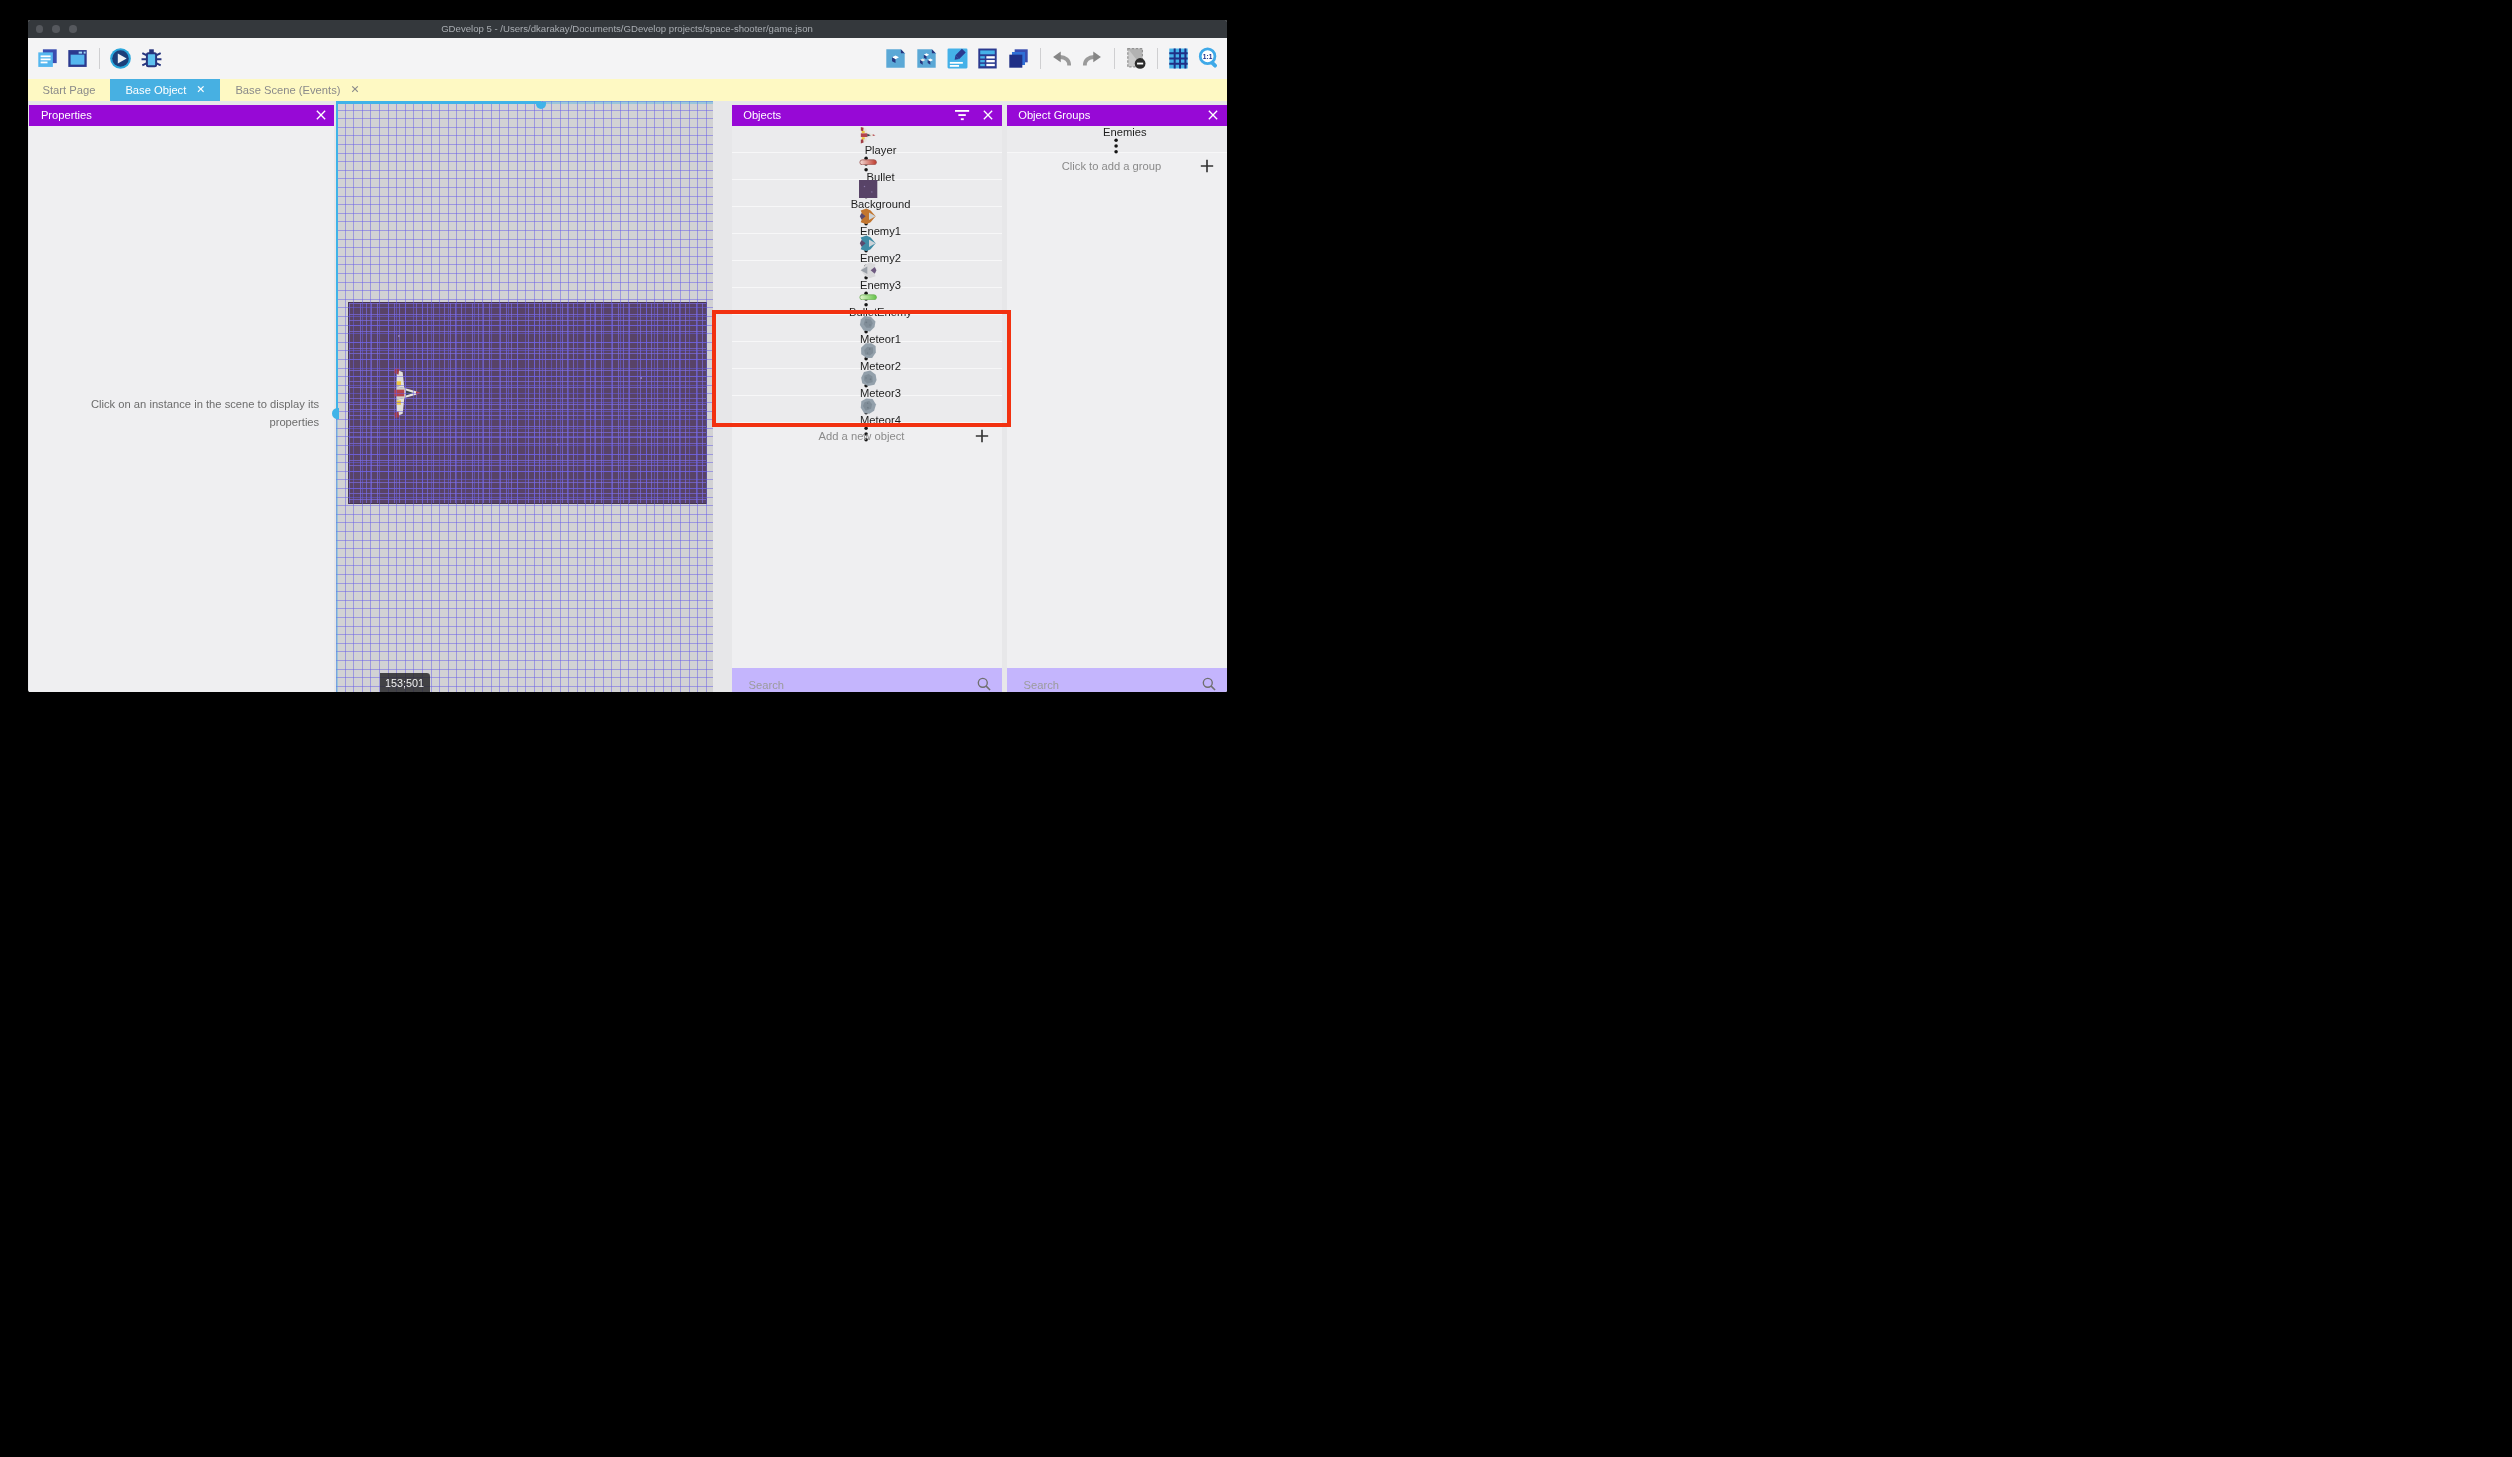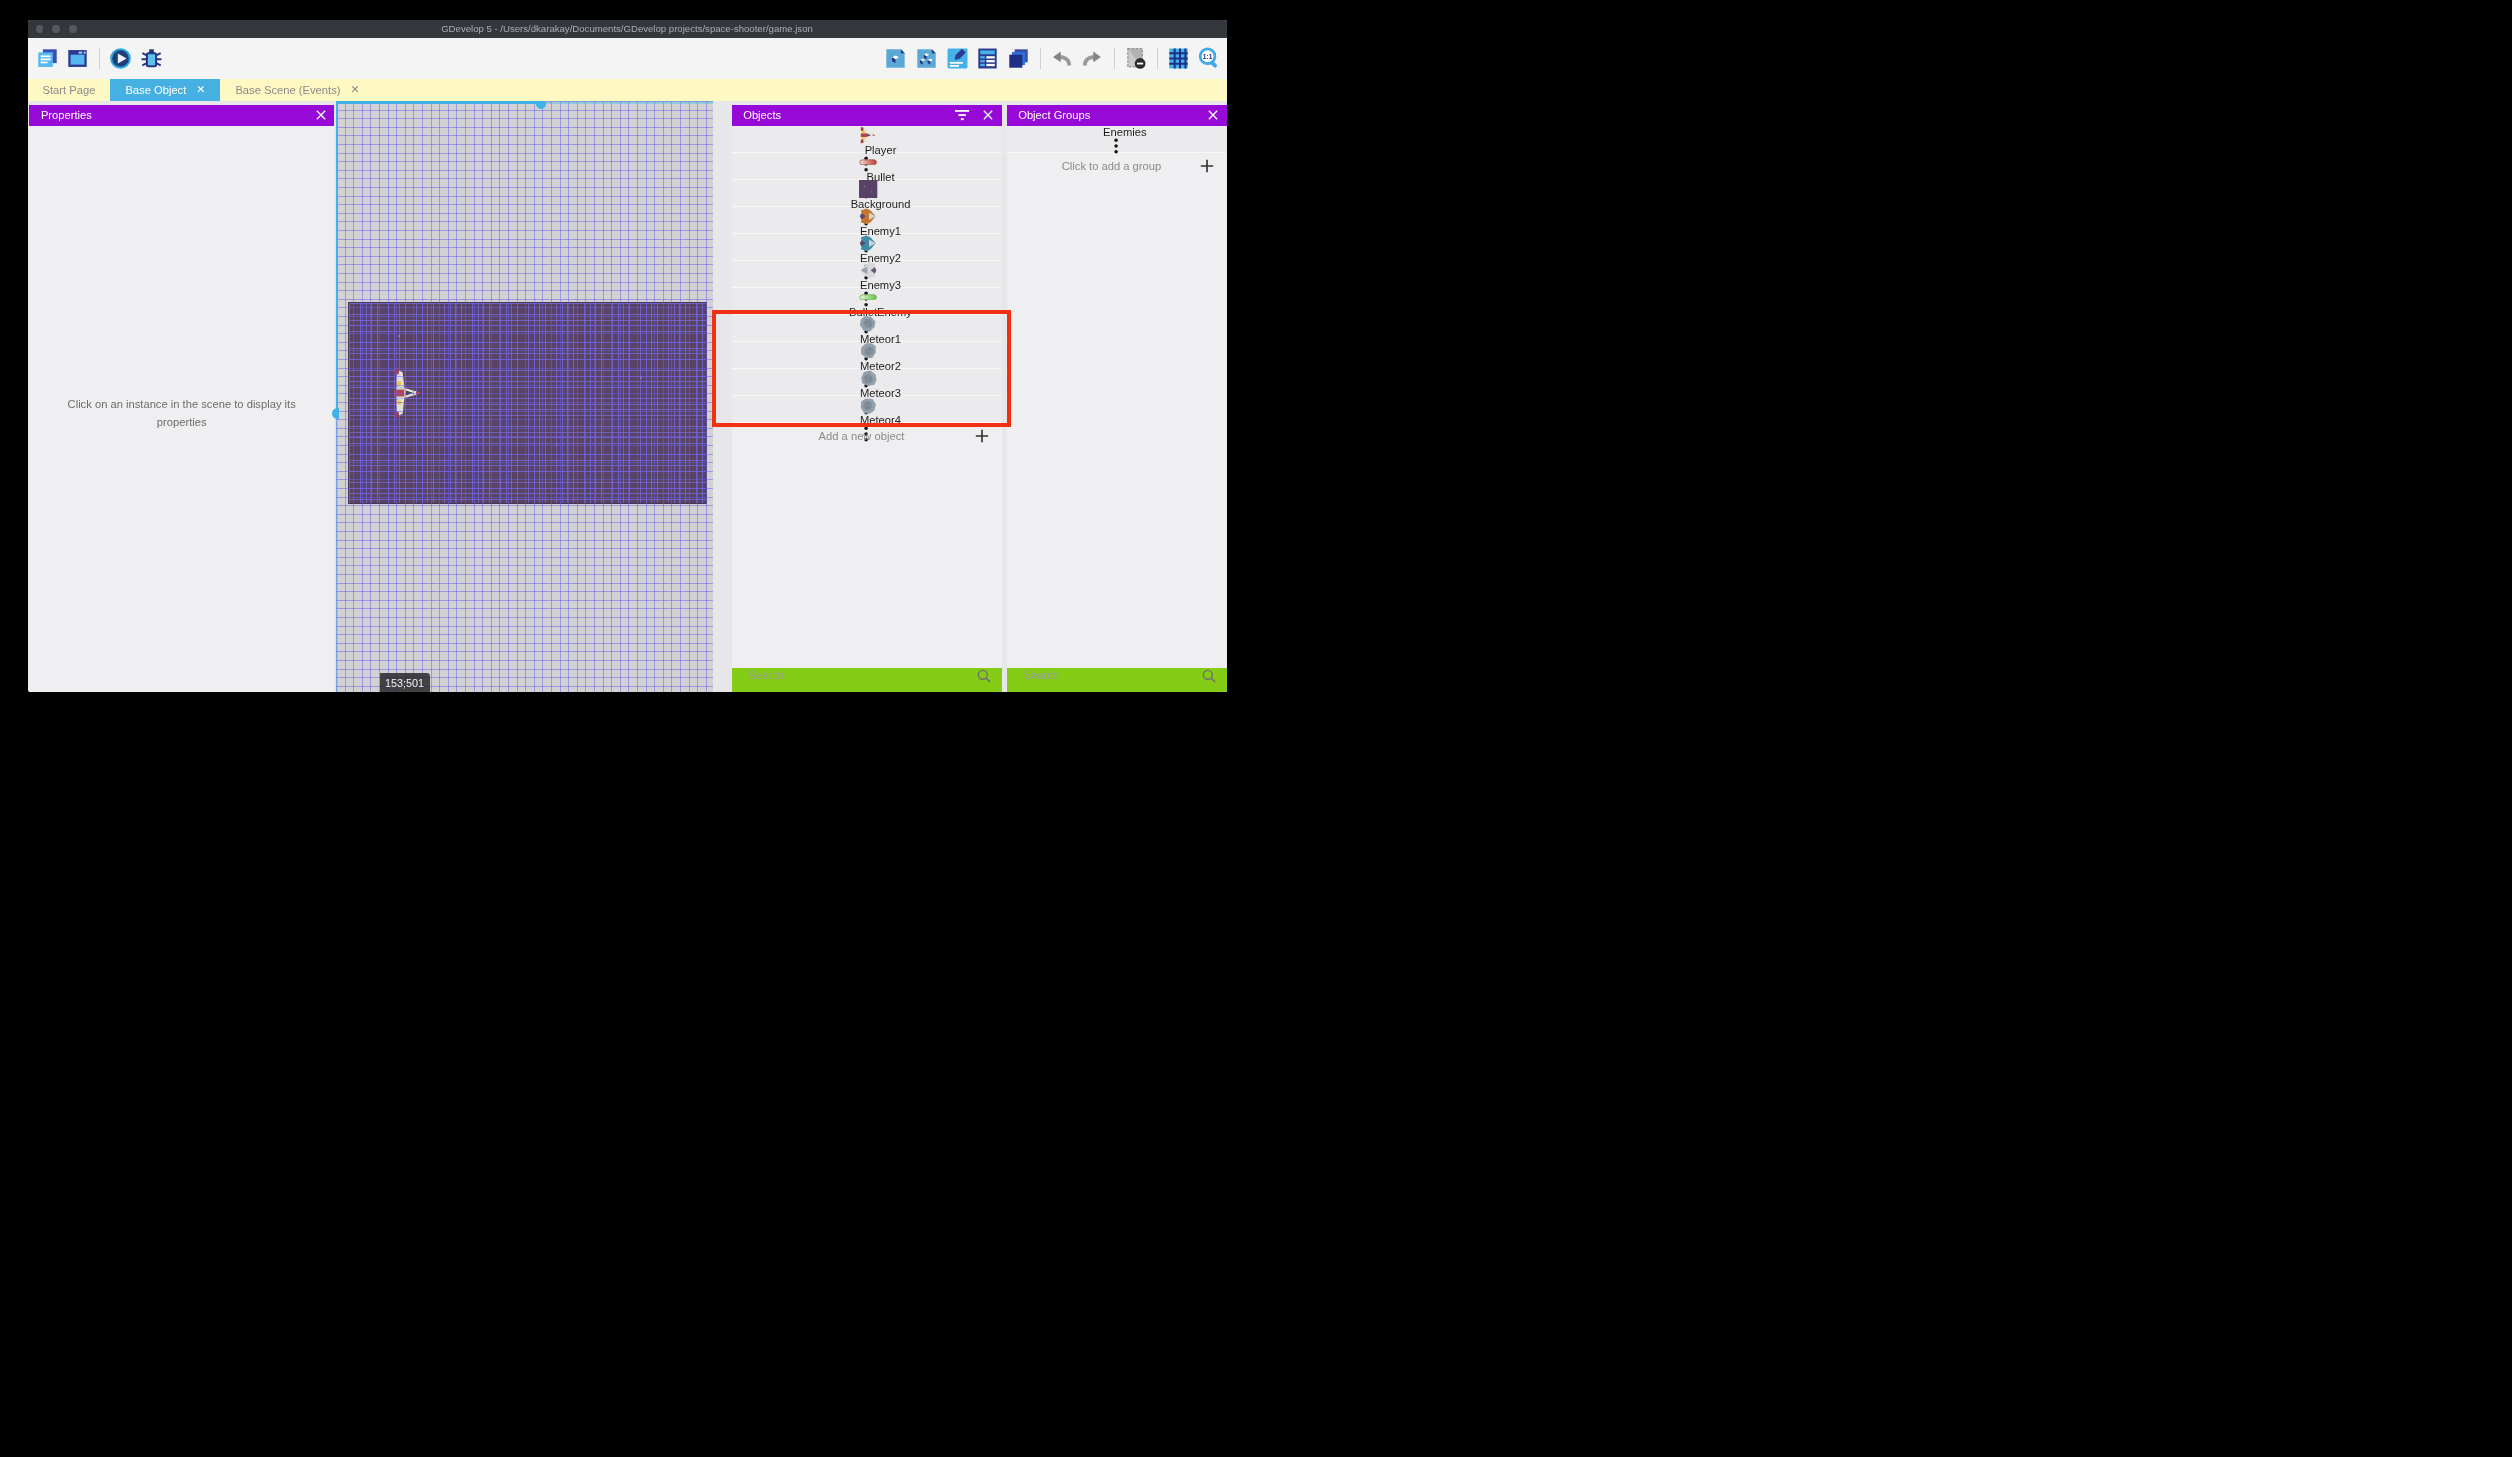--- a/index.html
+++ b/index.html
@@ -37,21 +37,21 @@
 
   .panel{position:absolute;top:3.7px;bottom:0;background:#efeff1;}
   .panel-header{position:absolute;left:0;top:0;width:100%;height:21px;background:#9709d6;
                 display:flex;align-items:center;}
   .panel-title{color:#fff;font-size:11.2px;margin-left:11.7px;white-space:nowrap;text-align:center;}
   .ph-icons{position:absolute;right:8.3px;top:0;height:21px;display:flex;align-items:center;gap:13.3px;}
   .x-icon svg,.filter-icon svg{display:block;}
 
   
   #props-panel{left:1.7px;width:305px;}
-  .props-empty{position:absolute;left:15px;right:15px;top:290px;text-align:center;color:#6c6c6c;
+  .props-empty{position:absolute;left:15px;right:15px;top:290px;text-align:right;color:#6c6c6c;
                font-size:11.2px;line-height:18.3px;}
 
   
   .scene{position:absolute;left:308px;top:0.4px;width:377px;bottom:0;background:#d2d2d4;}
   .scene-grid{position:absolute;inset:0;z-index:3;pointer-events:none;
       background-image:
         repeating-linear-gradient(to right, rgba(104,94,232,.50) 0 1px, transparent 1px 8.6px),
         repeating-linear-gradient(to bottom, rgba(104,94,232,.50) 0 1px, transparent 1px 8.6px);}
   .bg-instance{position:absolute;left:12.5px;top:201px;width:359px;height:202px;background:#584367;
       border:0.8px solid #453452;box-sizing:border-box;z-index:1;
@@ -81,22 +81,22 @@
   .obj-row,.grp-row{height:27px;display:flex;align-items:center;background:#ebebed;
       border-bottom:1.2px solid #f7f7f8;box-sizing:border-box;flex-direction:column;}
   .obj-icon{width:18.3px;height:18.3px;margin-left:4.2px;display:flex;align-items:center;justify-content:center;flex:0 0 auto;}
   .obj-icon svg{max-width:18.3px;max-height:18.3px;}
   .obj-label{font-size:11.2px;color:#1e1e1e;margin-left:28px;flex:1;}
   .grp-label{font-size:11.2px;color:#1e1e1e;margin-left:16.7px;flex:1;}
   .kebab{width:25px;display:flex;justify-content:center;flex:0 0 auto;margin-right:1.7px;}
   .add-row{height:27px;display:flex;align-items:center;background:#efeff1;}
   .add-label{flex:1;text-align:center;font-size:11.2px;color:#8a8a8a;padding-left:21.7px;}
   .plus{width:25px;margin-right:6.7px;display:flex;justify-content:center;flex:0 0 auto;}
-  .search-bar{position:absolute;left:0;bottom:0;width:100%;height:24px;background:#84cc16;
-      display:flex;align-items:flex-start;}
+  .search-bar{position:absolute;left:0;bottom:0;width:100%;height:24px;background:#c4b5fd;
+      display:flex;align-items:flex-end;}
   .search-bar input{border:0;outline:none;background:transparent;flex:1;margin-left:15px;
       font-size:11.2px;color:#333;font-family:"Liberation Sans",sans-serif;}
   .search-bar input::placeholder{color:#9b9b9b;}
   .search-icon{margin-right:10px;display:flex;}
 
   .highlight-rect{position:absolute;left:684px;top:209px;width:299px;height:117px;
       border:4.2px solid #f23110;box-sizing:border-box;z-index:9;pointer-events:none;}
   
 </style>
 </head>

